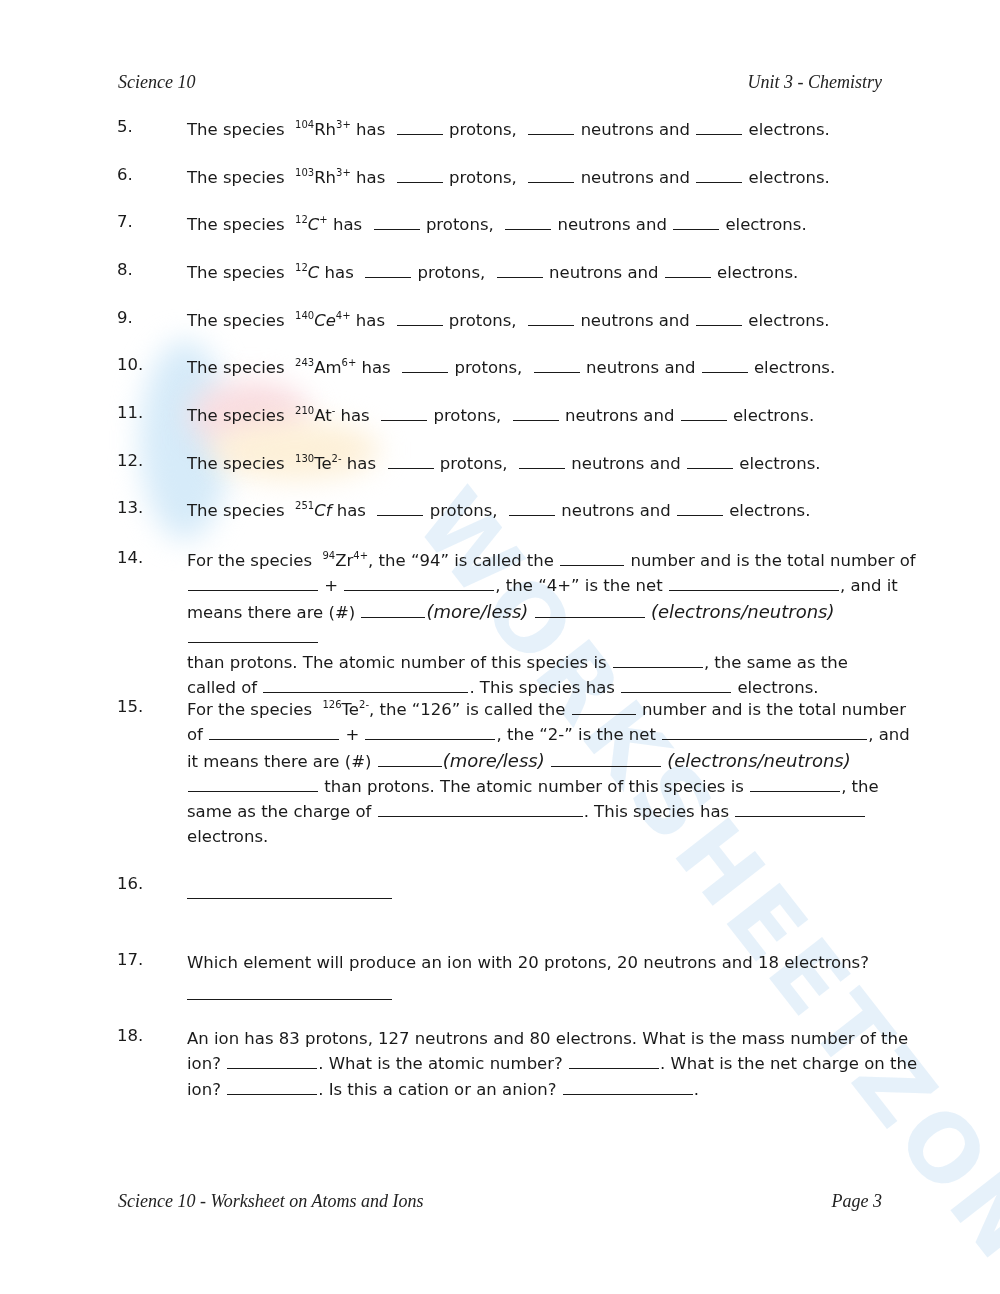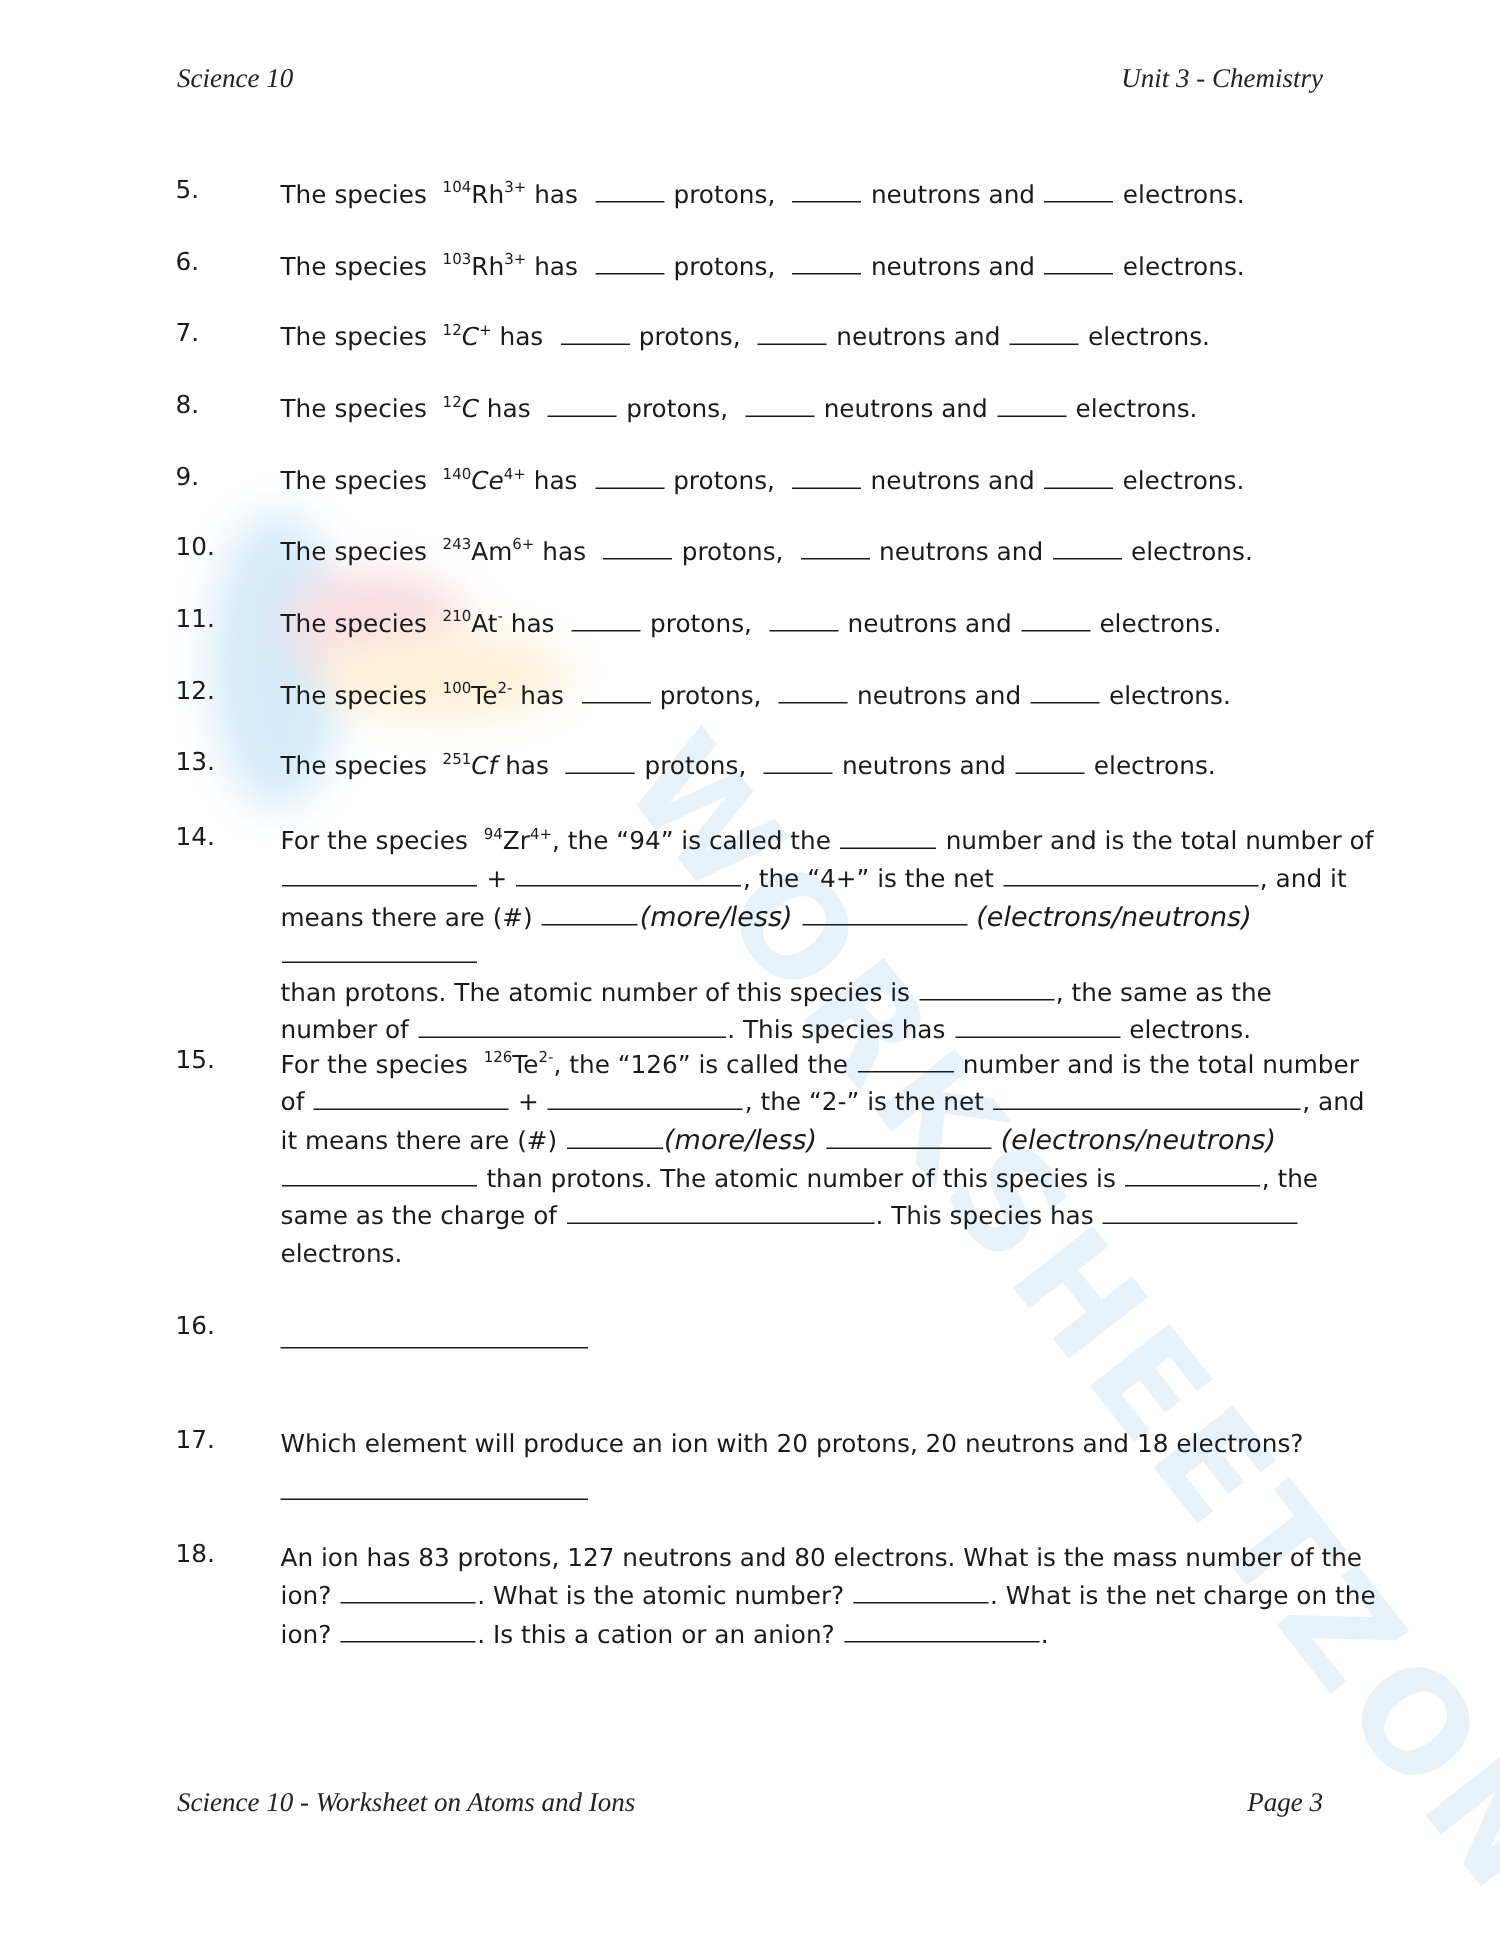--- a/index.html
+++ b/index.html
@@ -5,21 +5,21 @@
   html, body { margin: 0; padding: 0; background: #ffffff; }
   body { width: 1000px; height: 1294px; position: relative; overflow: hidden; }
   .page { position: absolute; left: 0; top: 0; width: 1000px; height: 1294px; background: #fff; }
 
   .hdr, .ftr {
     position: absolute; left: 118px; right: 118px;
     font-family: "Liberation Serif", "DejaVu Serif", serif;
     font-style: italic; font-size: 18px; color: #222;
     display: flex; justify-content: space-between;
   }
-  .hdr { top: 42px; }
+  .hdr { top: 72px; }
   .ftr { top: 1191px; }
 
   .wm { position: absolute; pointer-events: none; z-index: 0; }
   .wm-blob { position: absolute; border-radius: 50%; filter: blur(14px); }
   .wm-text {
     position: absolute; font-family: "DejaVu Sans", sans-serif; font-weight: bold;
     font-size: 92px; transform: rotate(52deg); transform-origin: left top;
     letter-spacing: 6px; white-space: nowrap;
   }
 
@@ -83,21 +83,21 @@
         <div class="q" style="top: 355px;">
           <span class="num">10.</span>
           <div class="body"><span>The species</span>&nbsp;&nbsp;<span><sup>243</sup><span class="">Am</span><sup>6+</sup></span> <span>has</span>&nbsp; <span class="blank b5"></span> <span>protons,</span>&nbsp; <span class="blank b5"></span> <span>neutrons and</span> <span class="blank b5"></span> <span>electrons.</span></div>
         </div>
         <div class="q" style="top: 403px;">
           <span class="num">11.</span>
           <div class="body"><span>The species</span>&nbsp;&nbsp;<span><sup>210</sup><span class="">At</span><sup>-</sup></span> <span>has</span>&nbsp; <span class="blank b5"></span> <span>protons,</span>&nbsp; <span class="blank b5"></span> <span>neutrons and</span> <span class="blank b5"></span> <span>electrons.</span></div>
         </div>
         <div class="q" style="top: 451px;">
           <span class="num">12.</span>
-          <div class="body"><span>The species</span>&nbsp;&nbsp;<span><sup>100</sup><span class="">Te</span><sup>2-</sup></span> <span>has</span>&nbsp; <span class="blank b5"></span> <span>protons,</span>&nbsp; <span class="blank b5"></span> <span>neutrons and</span> <span class="blank b5"></span> <span>electrons.</span></div>
+          <div class="body"><span>The species</span>&nbsp;&nbsp;<span><sup>130</sup><span class="">Te</span><sup>2-</sup></span> <span>has</span>&nbsp; <span class="blank b5"></span> <span>protons,</span>&nbsp; <span class="blank b5"></span> <span>neutrons and</span> <span class="blank b5"></span> <span>electrons.</span></div>
         </div>
         <div class="q" style="top: 498px;">
           <span class="num">13.</span>
           <div class="body"><span>The species</span>&nbsp;&nbsp;<span><sup>251</sup><span class="it">Cf</span><sup></sup></span> <span>has</span>&nbsp; <span class="blank b5"></span> <span>protons,</span>&nbsp; <span class="blank b5"></span> <span>neutrons and</span> <span class="blank b5"></span> <span>electrons.</span></div>
         </div>
       </div>
 
     <div class="q" style="top:548px;">
       <span class="num">14.</span>
       <div class="body">
@@ -109,21 +109,21 @@
         <span>+</span>
         <span class="blank b15"></span><span>, the “4+” is the net</span>
         <span class="blank b17"></span><span>, and it</span><br>
         <span>means there are (#)</span>
         <span class="blank b6"></span><span class="small">(more/less)</span>
         <span class="blank b11"></span>
         <span class="small">(electrons/neutrons)</span>
         <span class="blank b13"></span><br>
         <span>than protons.  The atomic number of this species is</span>
         <span class="blank b9"></span><span>, the same as the</span><br>
-        <span>number of</span>
+        <span>called of</span>
         <span class="blank b20"></span><span>. This species has</span>
         <span class="blank b11"></span>
         <span>electrons.</span>
       </div>
     </div>
 
     <div class="q" style="top:697px;">
       <span class="num">15.</span>
       <div class="body">
         <span>For the species</span>&nbsp;

